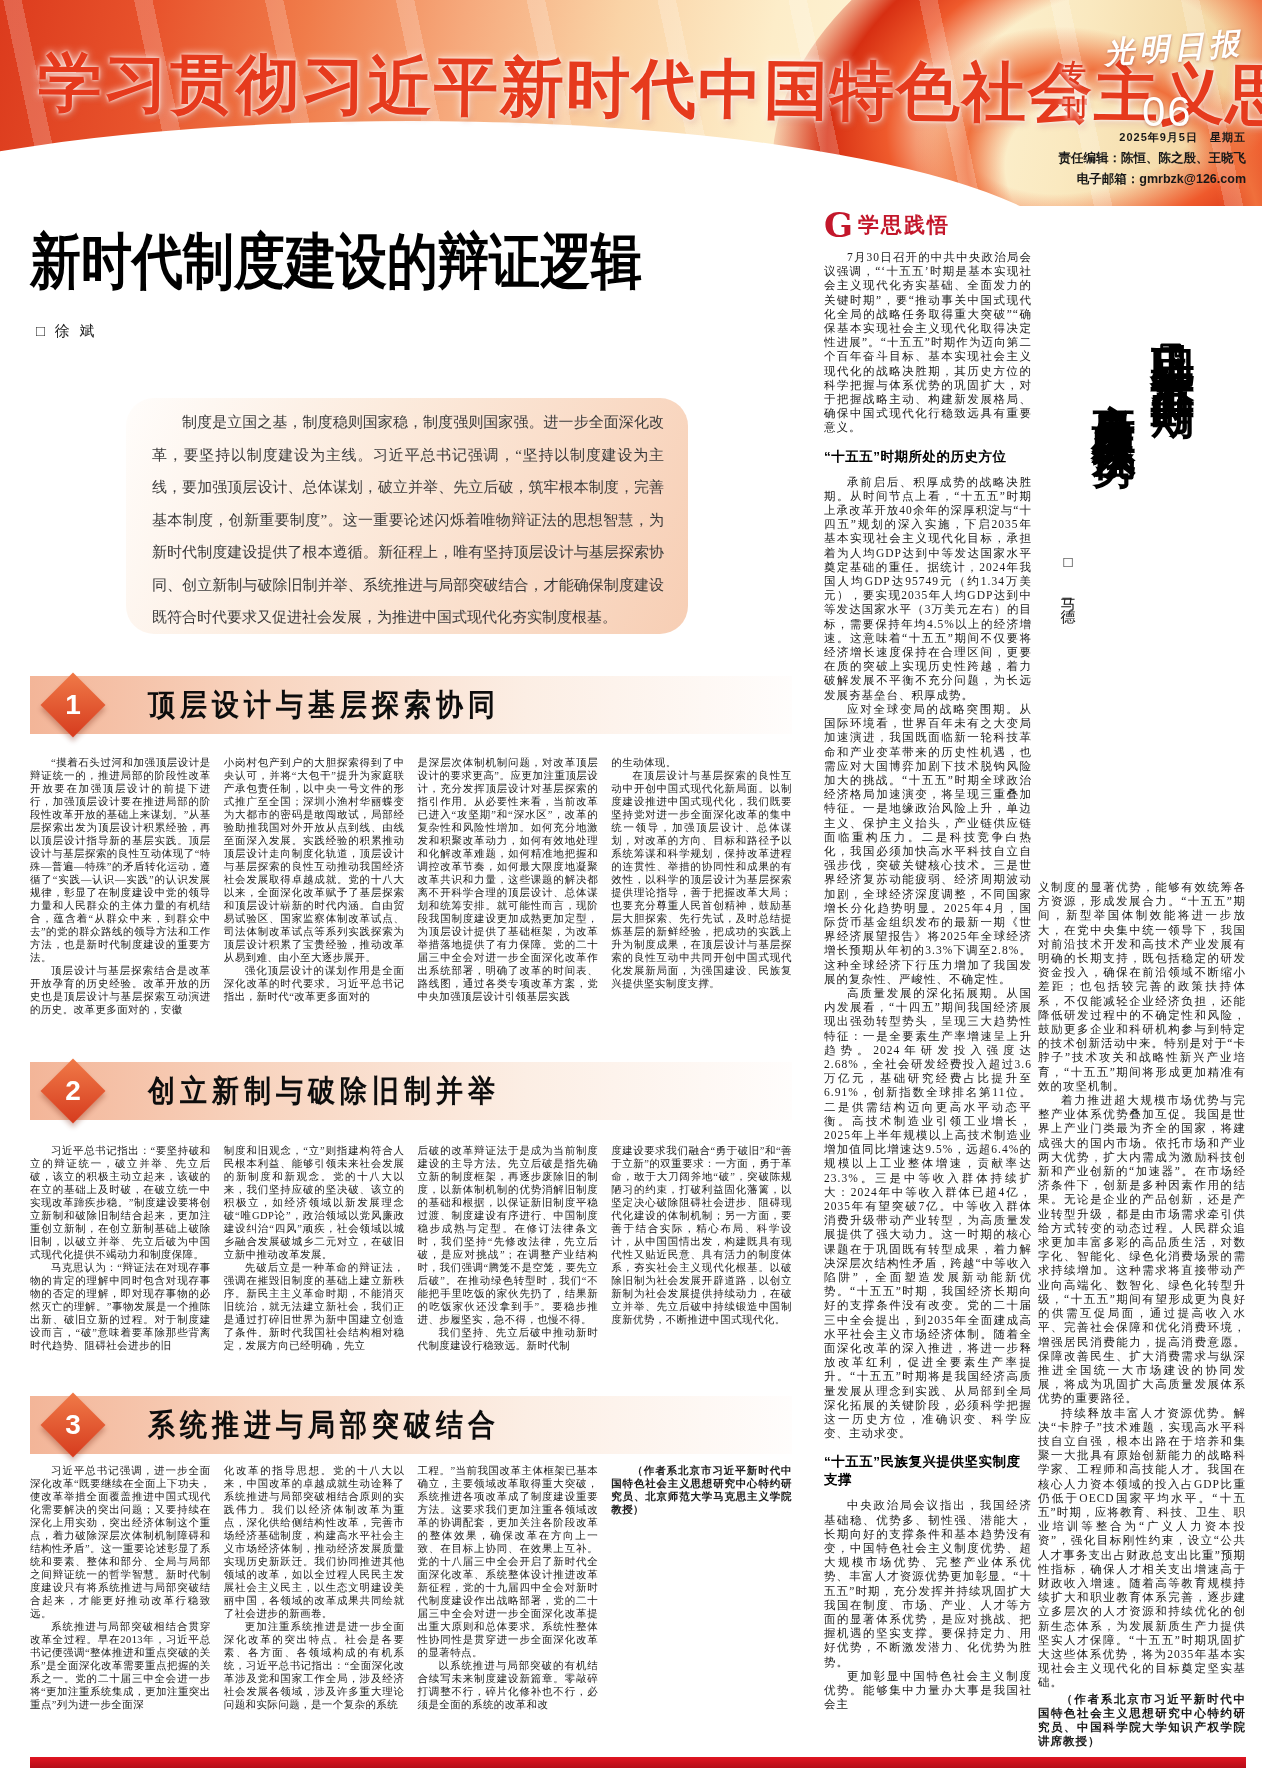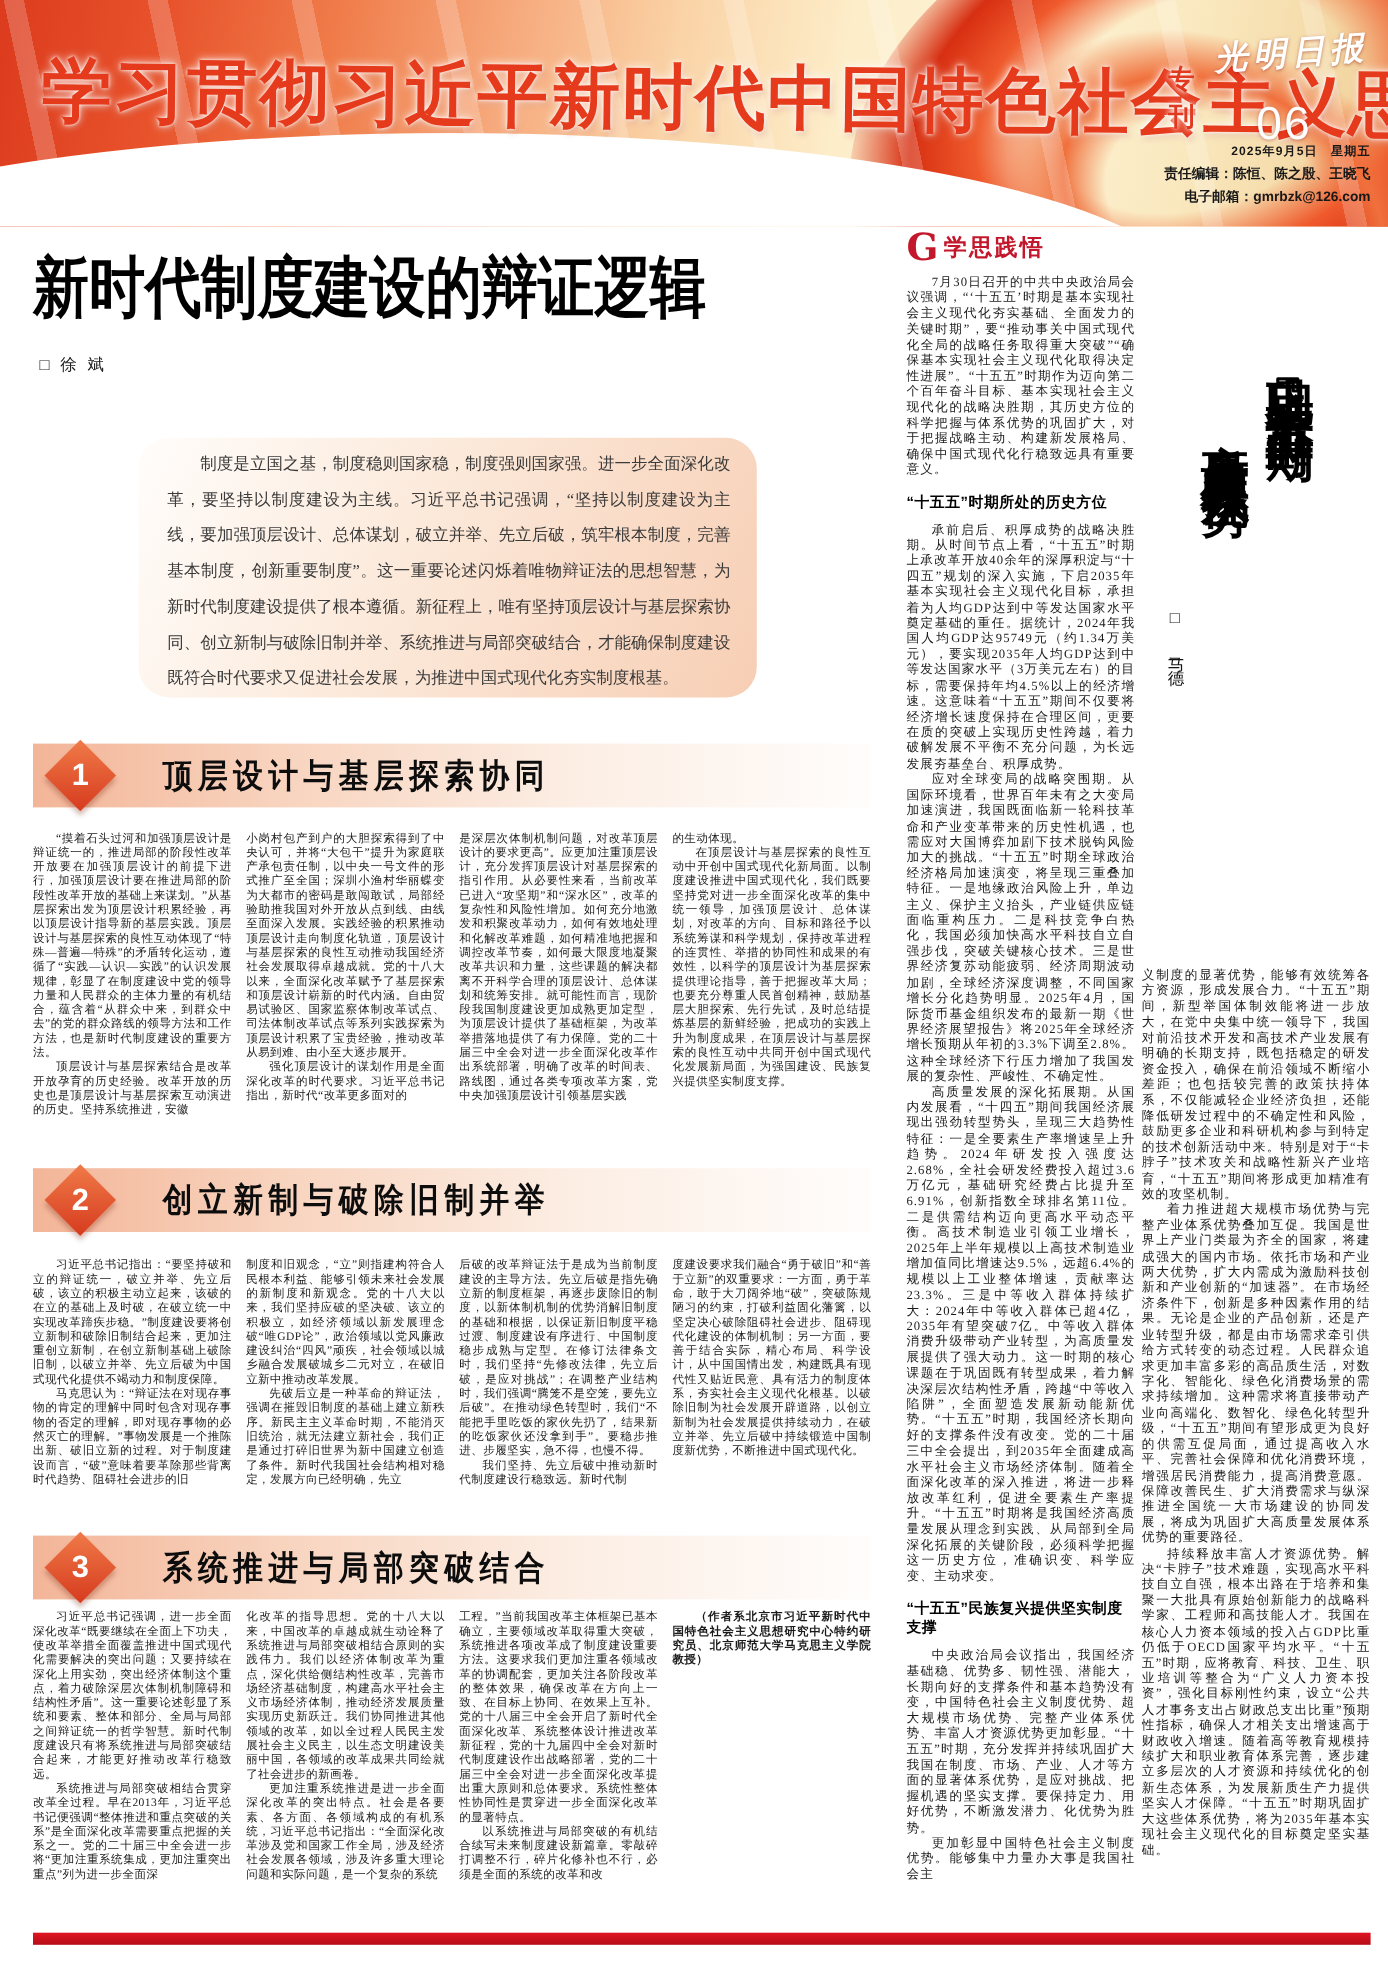--- a/index.html
+++ b/index.html
@@ -117,21 +117,21 @@
 
   <div class="sec-head" style="top:676px;">
     <div class="diamond">
         <span>1</span>
       </div>
     <h3>顶层设计与基层探索协同</h3>
   </div>
   <div class="cols" id="cols1">
       <div class="col">
         <p>“摸着石头过河和加强顶层设计是辩证统一的，推进局部的阶段性改革开放要在加强顶层设计的前提下进行，加强顶层设计要在推进局部的阶段性改革开放的基础上来谋划。”从基层探索出发为顶层设计积累经验，再以顶层设计指导新的基层实践。顶层设计与基层探索的良性互动体现了“特殊—普遍—特殊”的矛盾转化运动，遵循了“实践—认识—实践”的认识发展规律，彰显了在制度建设中党的领导力量和人民群众的主体力量的有机结合，蕴含着“从群众中来，到群众中去”的党的群众路线的领导方法和工作方法，也是新时代制度建设的重要方法。</p>
-        <p>顶层设计与基层探索结合是改革开放孕育的历史经验。改革开放的历史也是顶层设计与基层探索互动演进的历史。坚持系统推进，安徽</p>
+        <p>顶层设计与基层探索结合是改革开放孕育的历史经验。改革开放的历史也是顶层设计与基层探索互动演进的历史。改革更多面对的，安徽</p>
       </div>
       <div class="col">
         <p class="cont">小岗村包产到户的大胆探索得到了中央认可，并将“大包干”提升为家庭联产承包责任制，以中央一号文件的形式推广至全国；深圳小渔村华丽蝶变为大都市的密码是敢闯敢试，局部经验助推我国对外开放从点到线、由线至面深入发展。实践经验的积累推动顶层设计走向制度化轨道，顶层设计与基层探索的良性互动推动我国经济社会发展取得卓越成就。党的十八大以来，全面深化改革赋予了基层探索和顶层设计崭新的时代内涵。自由贸易试验区、国家监察体制改革试点、司法体制改革试点等系列实践探索为顶层设计积累了宝贵经验，推动改革从易到难、由小至大逐步展开。</p>
         <p>强化顶层设计的谋划作用是全面深化改革的时代要求。习近平总书记指出，新时代“改革更多面对的</p>
       </div>
       <div class="col">
         <p class="cont">是深层次体制机制问题，对改革顶层设计的要求更高”。应更加注重顶层设计，充分发挥顶层设计对基层探索的指引作用。从必要性来看，当前改革已进入“攻坚期”和“深水区”，改革的复杂性和风险性增加。如何充分地激发和积聚改革动力，如何有效地处理和化解改革难题，如何精准地把握和调控改革节奏，如何最大限度地凝聚改革共识和力量，这些课题的解决都离不开科学合理的顶层设计、总体谋划和统筹安排。就可能性而言，现阶段我国制度建设更加成熟更加定型，为顶层设计提供了基础框架，为改革举措落地提供了有力保障。党的二十届三中全会对进一步全面深化改革作出系统部署，明确了改革的时间表、路线图，通过各类专项改革方案，党中央加强顶层设计引领基层实践</p>
       </div>
       <div class="col">
         <p class="cont">的生动体现。</p>
@@ -210,16 +210,17 @@
     <div class="vtitle">
       <div class="vt1">巩固扩大『十五五』时期</div>
       <div class="vt2">高质量发展体系优势</div>
       <div class="vtauthor">□ 马一德</div>
     </div>
     <div>
         <p class="cont">义制度的显著优势，能够有效统筹各方资源，形成发展合力。“十五五”期间，新型举国体制效能将进一步放大，在党中央集中统一领导下，我国对前沿技术开发和高技术产业发展有明确的长期支持，既包括稳定的研发资金投入，确保在前沿领域不断缩小差距；也包括较完善的政策扶持体系，不仅能减轻企业经济负担，还能降低研发过程中的不确定性和风险，鼓励更多企业和科研机构参与到特定的技术创新活动中来。特别是对于“卡脖子”技术攻关和战略性新兴产业培育，“十五五”期间将形成更加精准有效的攻坚机制。</p>
         <p>着力推进超大规模市场优势与完整产业体系优势叠加互促。我国是世界上产业门类最为齐全的国家，将建成强大的国内市场。依托市场和产业两大优势，扩大内需成为激励科技创新和产业创新的“加速器”。在市场经济条件下，创新是多种因素作用的结果。无论是企业的产品创新，还是产业转型升级，都是由市场需求牵引供给方式转变的动态过程。人民群众追求更加丰富多彩的高品质生活，对数字化、智能化、绿色化消费场景的需求持续增加。这种需求将直接带动产业向高端化、数智化、绿色化转型升级，“十五五”期间有望形成更为良好的供需互促局面，通过提高收入水平、完善社会保障和优化消费环境，增强居民消费能力，提高消费意愿。保障改善民生、扩大消费需求与纵深推进全国统一大市场建设的协同发展，将成为巩固扩大高质量发展体系优势的重要路径。</p>
         <p>持续释放丰富人才资源优势。解决“卡脖子”技术难题，实现高水平科技自立自强，根本出路在于培养和集聚一大批具有原始创新能力的战略科学家、工程师和高技能人才。我国在核心人力资本领域的投入占GDP比重仍低于OECD国家平均水平。“十五五”时期，应将教育、科技、卫生、职业培训等整合为“广义人力资本投资”，强化目标刚性约束，设立“公共人才事务支出占财政总支出比重”预期性指标，确保人才相关支出增速高于财政收入增速。随着高等教育规模持续扩大和职业教育体系完善，逐步建立多层次的人才资源和持续优化的创新生态体系，为发展新质生产力提供坚实人才保障。“十五五”时期巩固扩大这些体系优势，将为2035年基本实现社会主义现代化的目标奠定坚实基础。</p>
       </div>
+    <p class="bnote">（作者系北京市习近平新时代中国特色社会主义思想研究中心特约研究员、中国科学院大学知识产权学院讲席教授）</p>
   </div>
 
   <div class="bottom-rule"></div>
 </div>
 
 </body></html>

